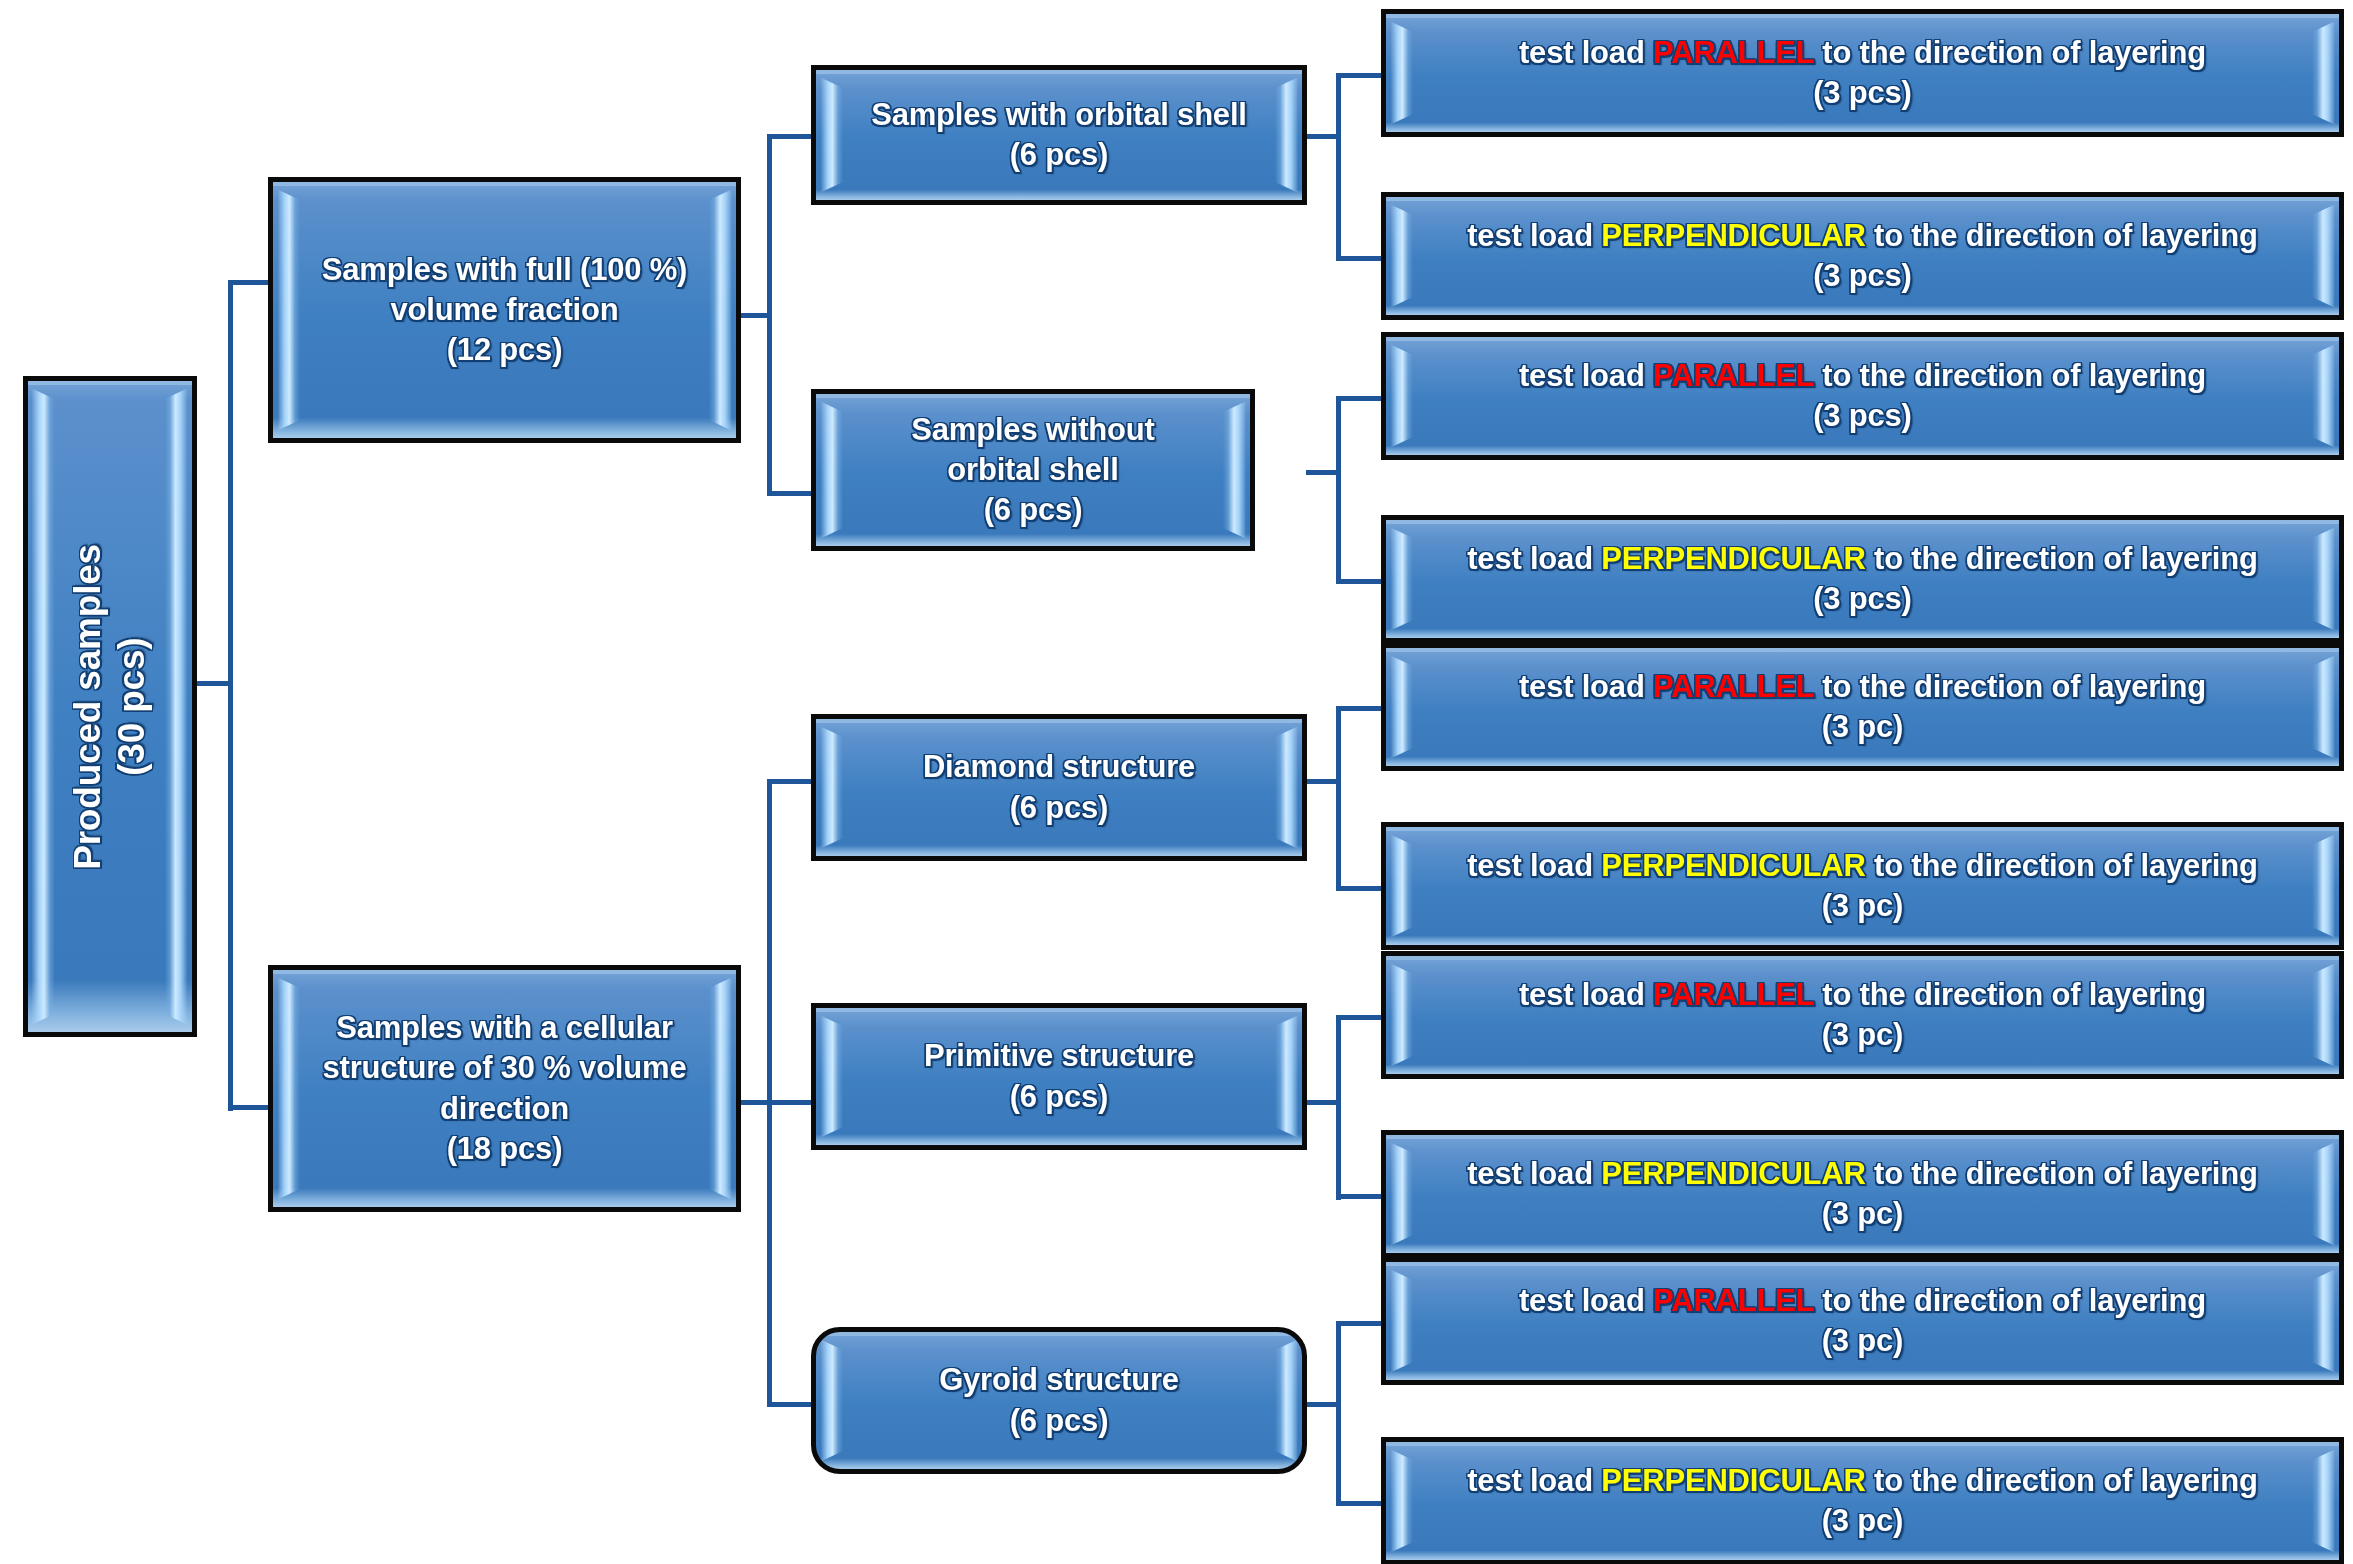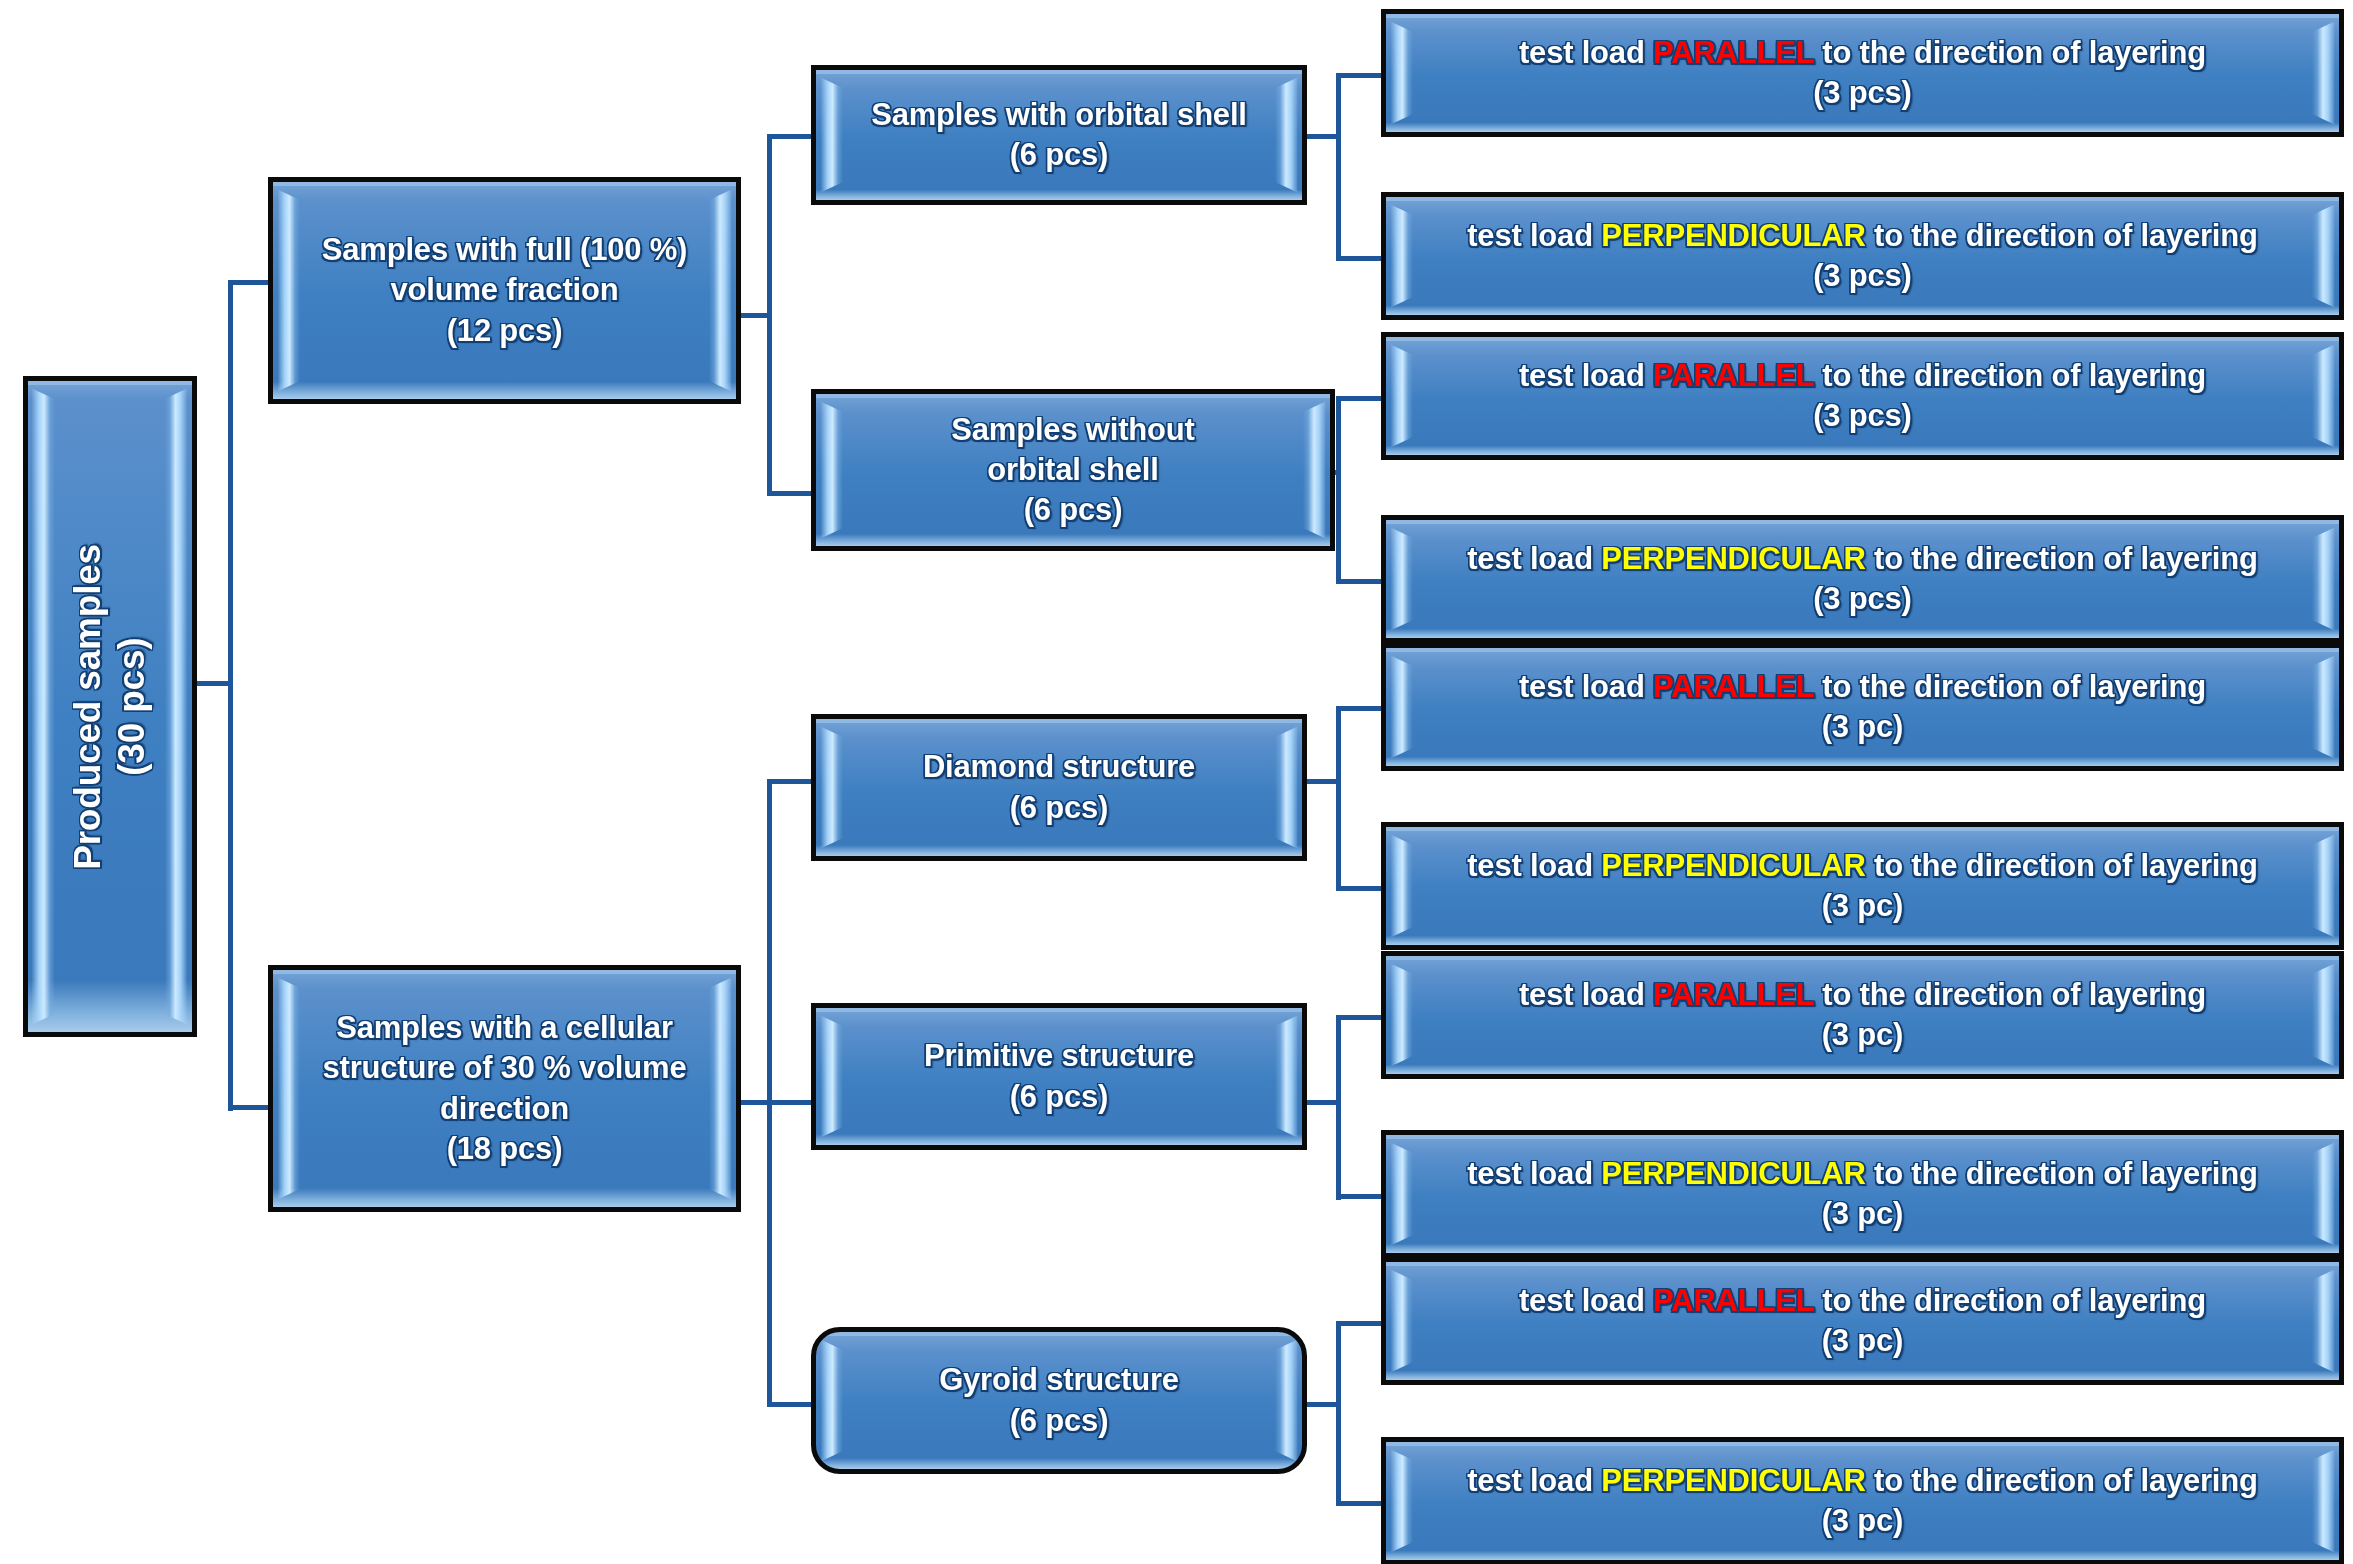--- a/index.html
+++ b/index.html
@@ -130,33 +130,33 @@
 
   <div class="ln lnh" style="left:1306px;top:1402px;width:35px;"></div>
   <div class="ln lnv" style="left:1336px;top:1321px;height:185px;"></div>
   <div class="ln lnh" style="left:1336px;top:1321px;width:51px;"></div>
   <div class="ln lnh" style="left:1336px;top:1501px;width:51px;"></div>
 
   <div class="node node-root" style="left:22.5px;top:376px;width:174px;height:661px;">
     <div class="label fs-root"><span>Produced samples</span><br><span>(30 pcs)</span></div>
   </div>
 
-  <div class="node" style="left:268px;top:177px;width:473px;height:227px;">
+  <div class="node" style="left:268px;top:177px;width:473px;height:266px;">
     <div class="label fs-l2"><span>Samples with full (100 %)</span><br><span>volume fraction</span><br><span>(12 pcs)</span></div>
   </div>
 
   <div class="node" style="left:268px;top:965px;width:473px;height:247px;">
     <div class="label fs-l2"><span>Samples with a cellular</span><br><span>structure of 30 %  volume</span><br><span>direction</span><br><span>(18 pcs)</span></div>
   </div>
 
   <div class="node" style="left:811px;top:65px;width:496px;height:140px;align-items:center;">
     <div class="label fs-l3"><span>Samples with orbital shell</span><br><span>(6 pcs)</span></div>
   </div>
 
-  <div class="node" style="left:811px;top:389px;width:524px;height:162px;">
+  <div class="node" style="left:811px;top:389px;width:444px;height:162px;">
     <div class="label fs-l3"><span>Samples without</span><br><span>orbital shell</span><br><span>(6 pcs)</span></div>
   </div>
 
   <div class="node" style="left:811px;top:714px;width:496px;height:147px;">
     <div class="label fs-l3"><span>Diamond structure</span><br><span>(6 pcs)</span></div>
   </div>
 
   <div class="node" style="left:811px;top:963px;width:496px;height:147px;margin-top:40px;">
     <div class="label fs-l3"><span>Primitive structure</span><br><span>(6 pcs)</span></div>
   </div>

